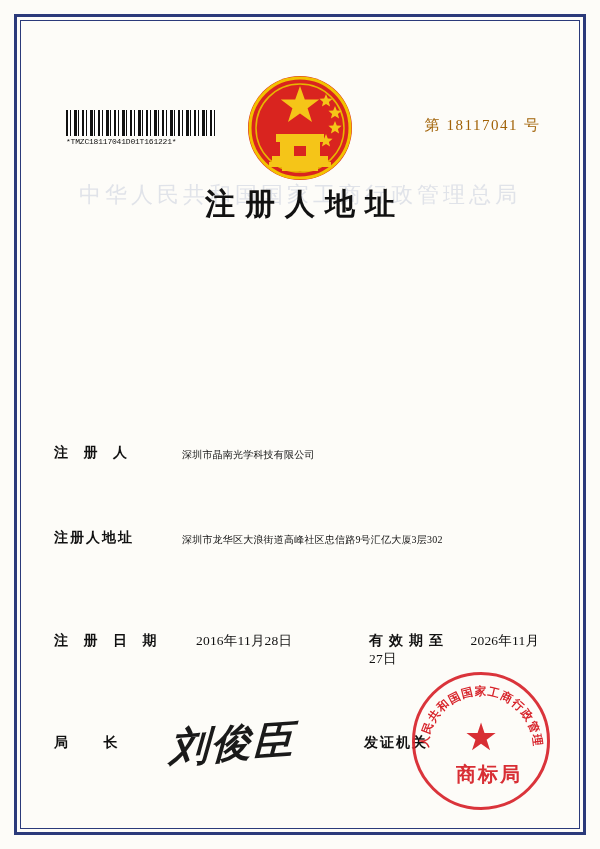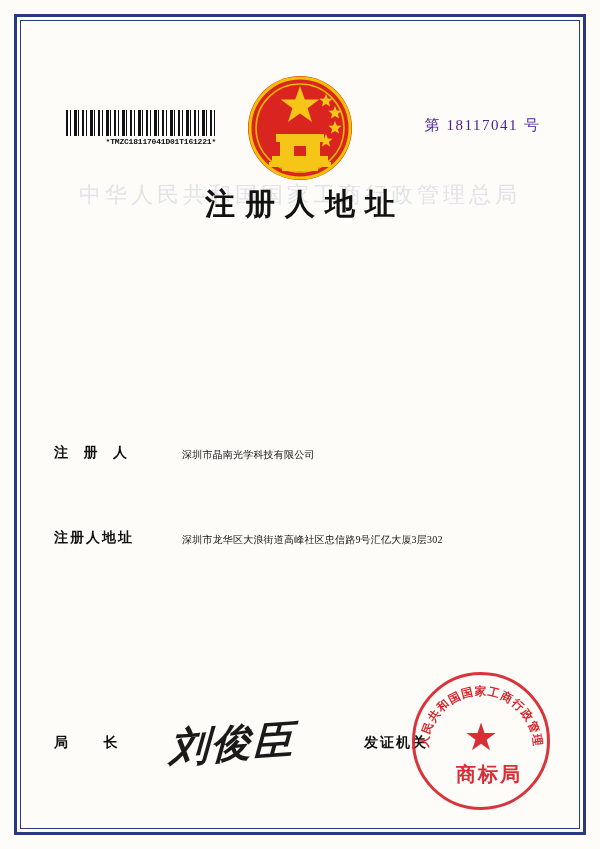--- a/index.html
+++ b/index.html
@@ -53,22 +53,21 @@
     top: 42px;
     left: 0;
     right: 0;
     height: 130px;
   }
   .barcode-block {
     position: absolute;
     left: 42px;
     top: 44px;
     width: 150px;
-    text-align: right;
-    font-weight: bold;
+    text-align: left;
   }
   .barcode {
     height: 26px;
     width: 150px;
     background:
       repeating-linear-gradient(90deg,
         #111 0px, #111 2px, #fff 2px, #fff 4px,
         #111 4px, #111 5px, #fff 5px, #fff 8px,
         #111 8px, #111 11px, #fff 11px, #fff 12px,
         #111 12px, #111 13px, #fff 13px, #fff 16px);
@@ -87,21 +86,21 @@
     transform: translateX(-50%);
     top: 0;
     width: 128px;
     height: 128px;
   }
   .cert-number {
     position: absolute;
     right: 36px;
     top: 50px;
     font-size: 15px;
-    color: #4c1d95;
+    color: #a16207;
     letter-spacing: 1px;
     white-space: nowrap;
     font-family: Liberation Serif, serif;
   }
   .cert-number .num {
     letter-spacing: 1.5px;
     margin: 0 6px;
   }
 
   
@@ -338,20 +337,30 @@
     <div class="field" id="field-registrant">
       <span class="label">注 册 人</span>
       <span class="value">深圳市晶南光学科技有限公司</span>
     </div>
 
     <div class="field" id="field-address">
       <span class="label">注册人地址</span>
       <span class="value">深圳市龙华区大浪街道高峰社区忠信路9号汇亿大厦3层302</span>
     </div>
 
+    <div class="date-row">
+      <div class="date-left">
+        <span class="label">注 册 日 期</span>
+        <span class="value">2016年11月28日</span>
+      </div>
+      <div class="date-right">
+        <span class="label">有效期至</span>
+        <span class="value">2026年11月27日</span>
+      </div>
+    </div>
 
     <div class="sign-row">
       <span class="sign-label">局 长</span>
       <span class="signature">刘俊臣</span>
       <span class="issuer-label">发证机关</span>
     </div>
 
     <div class="seal">
       <div class="seal-ring"></div>
       <svg class="seal-arc" viewBox="0 0 138 138" aria-hidden="true">

